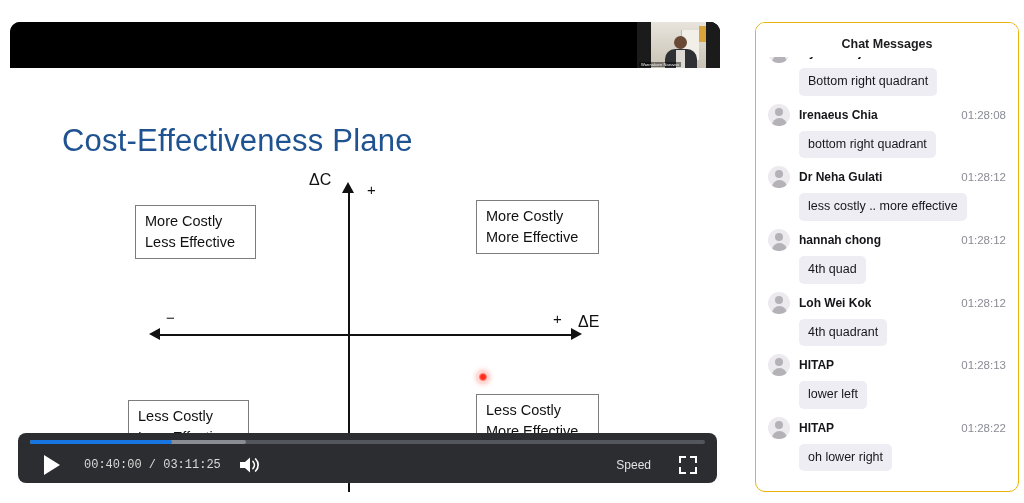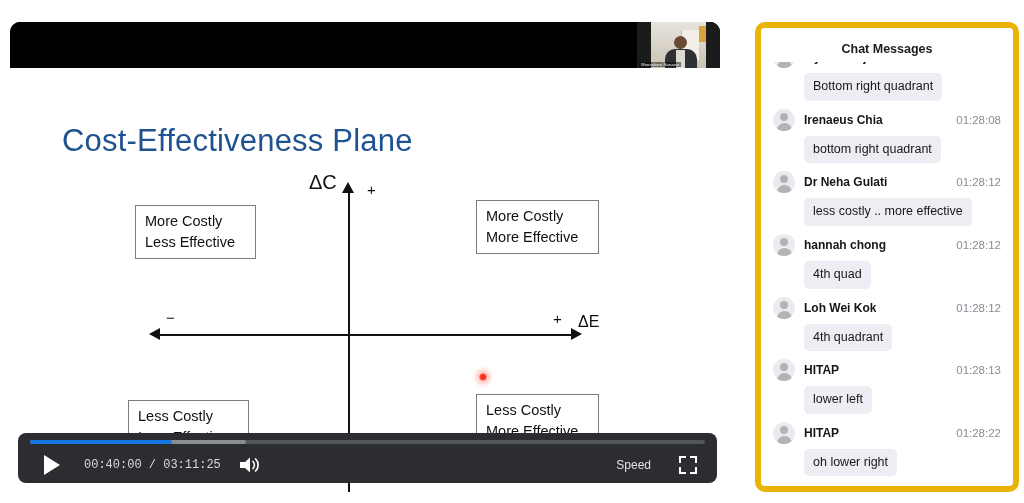--- a/index.html
+++ b/index.html
@@ -111,21 +111,21 @@
     border-top: 6px solid transparent; border-bottom: 6px solid transparent;
     border-right: 11px solid #111;
   }
   #arrow-right {
     position: absolute; left: 561px; top: 260px;
     width: 0; height: 0;
     border-top: 6px solid transparent; border-bottom: 6px solid transparent;
     border-left: 11px solid #111;
   }
   .axlabel { position: absolute; font-size: 15px; color: #111; }
-  #lab-dc  { left: 299px; top: 103px; font-size: 20px; }
+  #lab-dc  { left: 299px; top: 103px; font-size: 16px; }
   #lab-de  { left: 568px; top: 245px; font-size: 16px; }
   #sign-top    { left: 357px; top: 113px; }
   #sign-bottom { left: 359px; top: 377px; }
   #sign-left   { left: 156px; top: 241px; }
   #sign-right  { left: 543px; top: 242px; }
 
   
   #laser {
     position: absolute; left: 468px; top: 304px;
     width: 10px; height: 10px; border-radius: 50%;
@@ -193,21 +193,21 @@
   #fullscreen-btn i.tl { left: 0; top: 0; border-right: none; border-bottom: none; }
   #fullscreen-btn i.tr { right: 0; top: 0; border-left: none; border-bottom: none; }
   #fullscreen-btn i.bl { left: 0; bottom: 0; border-right: none; border-top: none; }
   #fullscreen-btn i.br { right: 0; bottom: 0; border-left: none; border-top: none; }
 
   
   #chat {
     position: absolute; left: 755px; top: 22px;
     width: 264px; height: 470px;
     background: #ffffff;
-    border: 6px solid #eab308;
+    border: 1px solid #eab308;
     border-radius: 10px;
     overflow: hidden;
   }
   #chat-title {
     position: absolute; left: 0; top: 0; width: 100%;
     text-align: center; font-size: 12.5px; font-weight: bold;
     color: #1c1c1e; padding-top: 14px; height: 34px;
     background: #ffffff; z-index: 3;
   }
   #chat-scroll {

